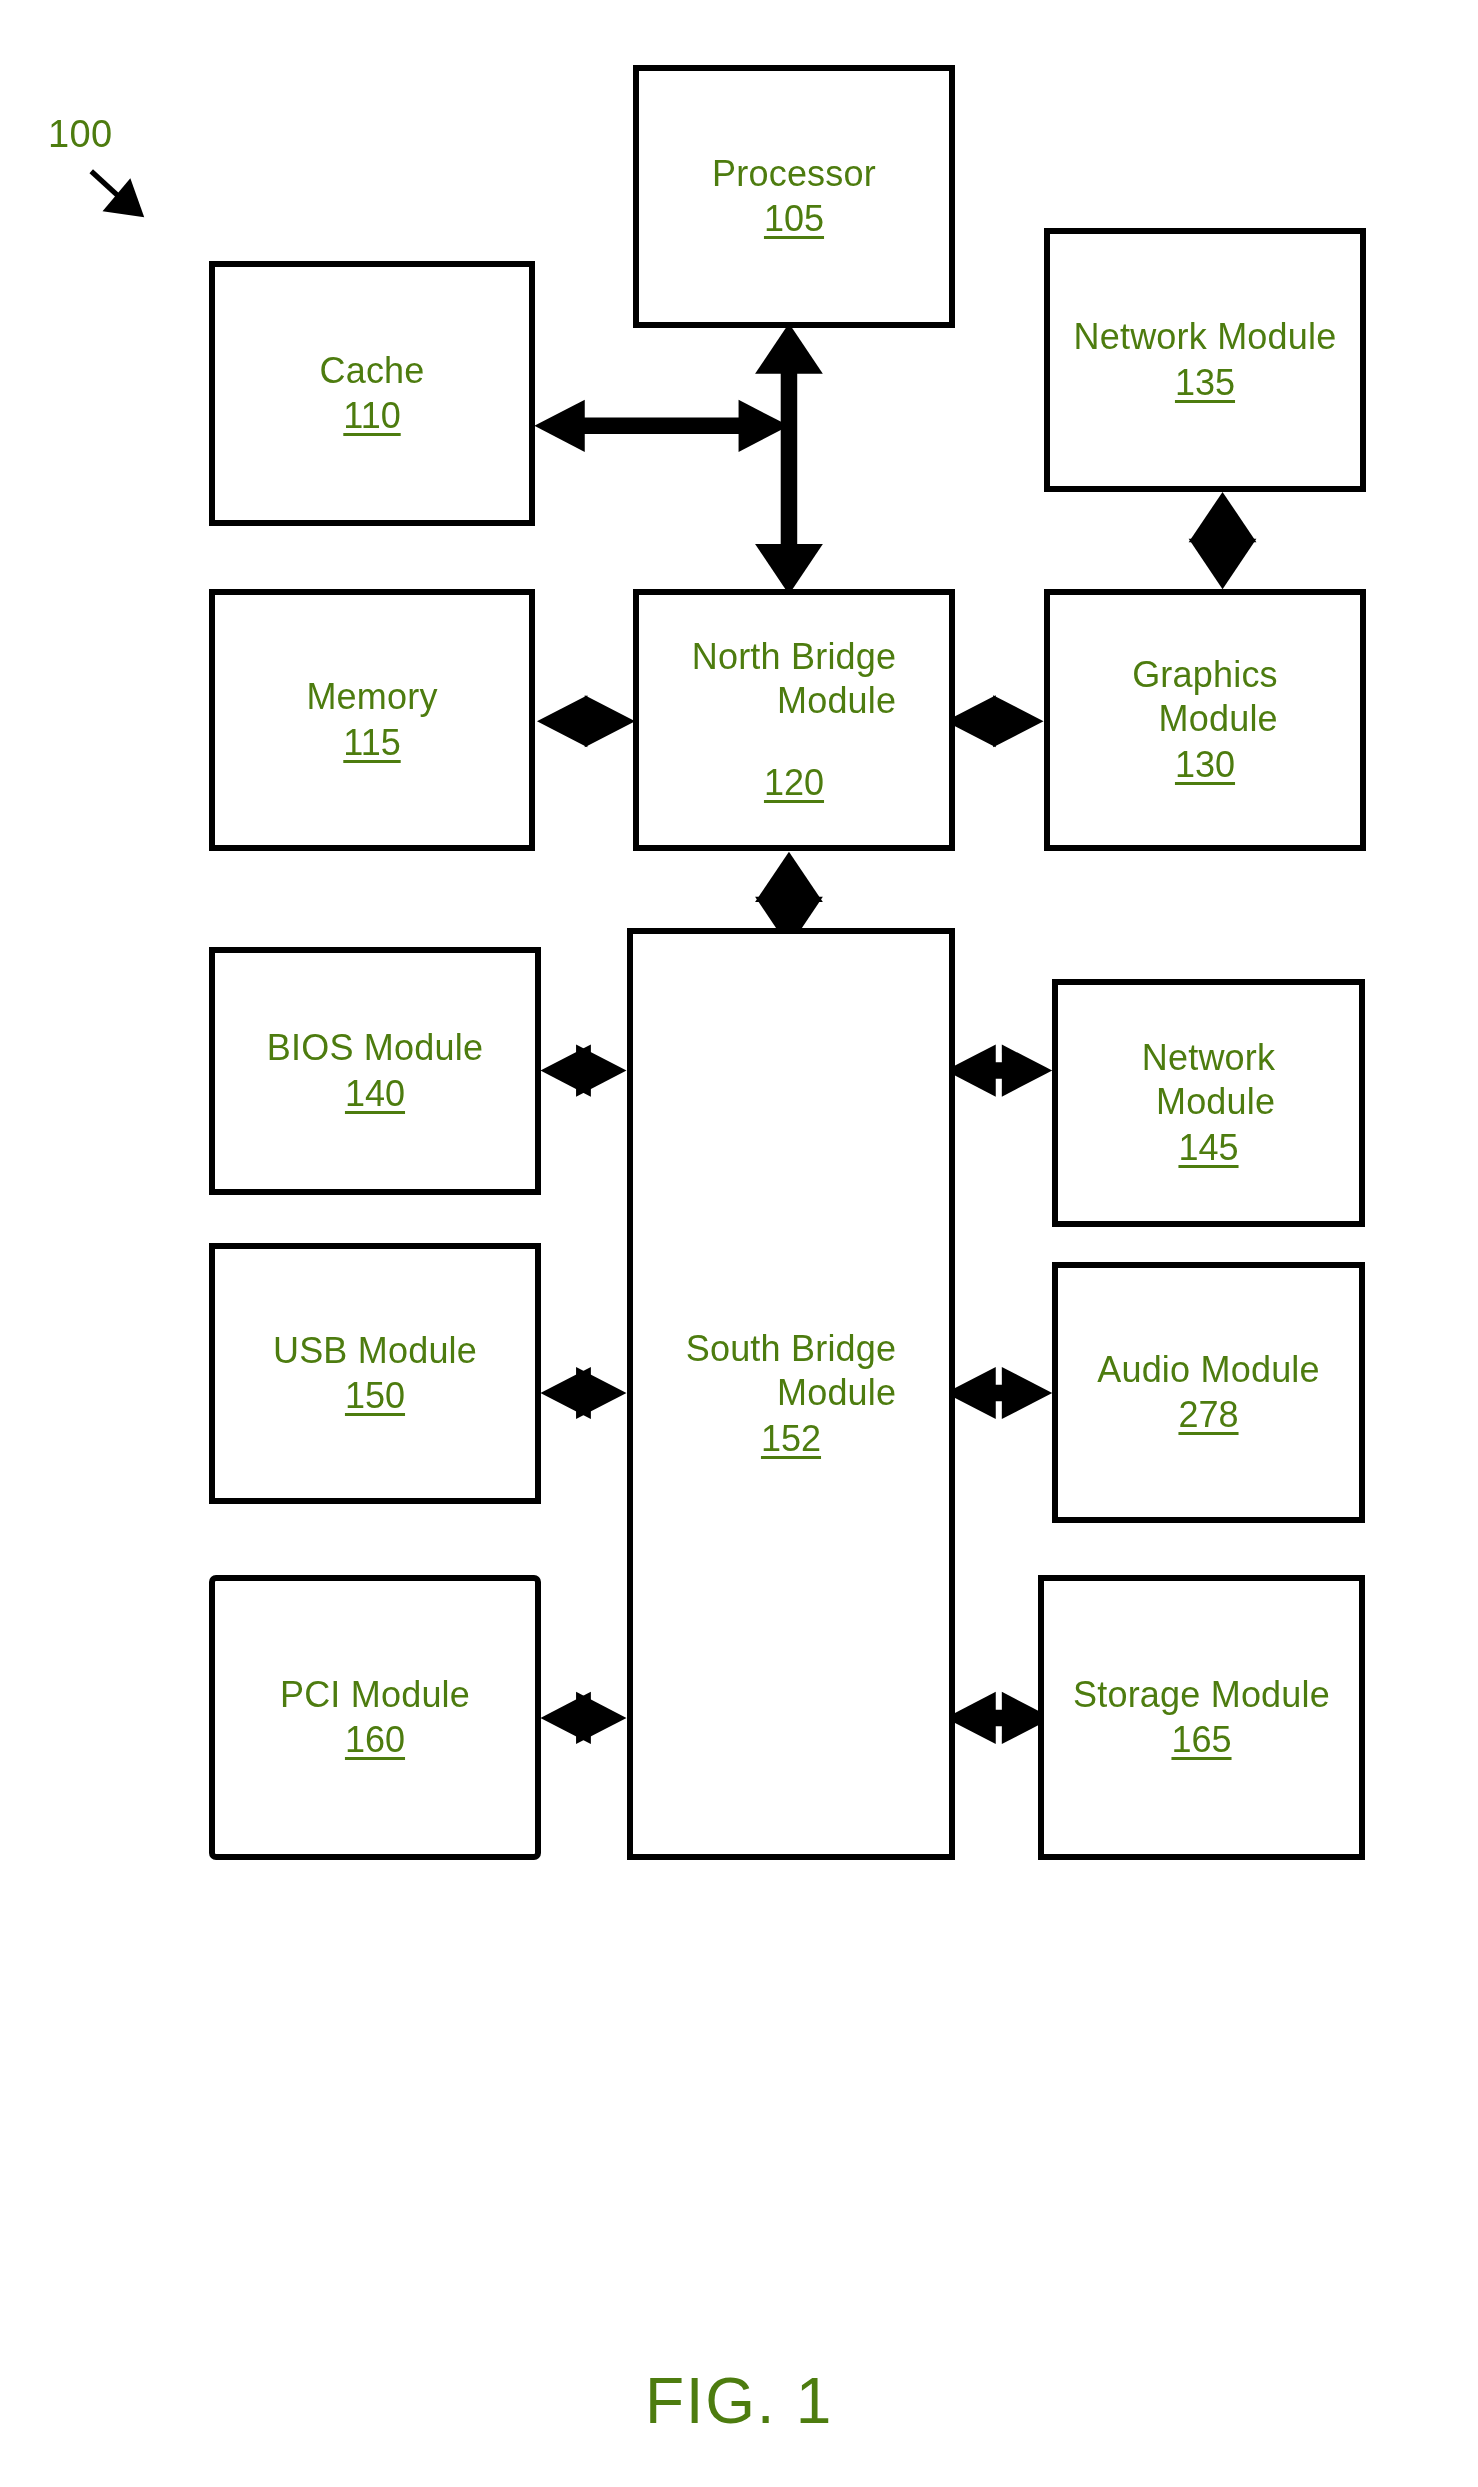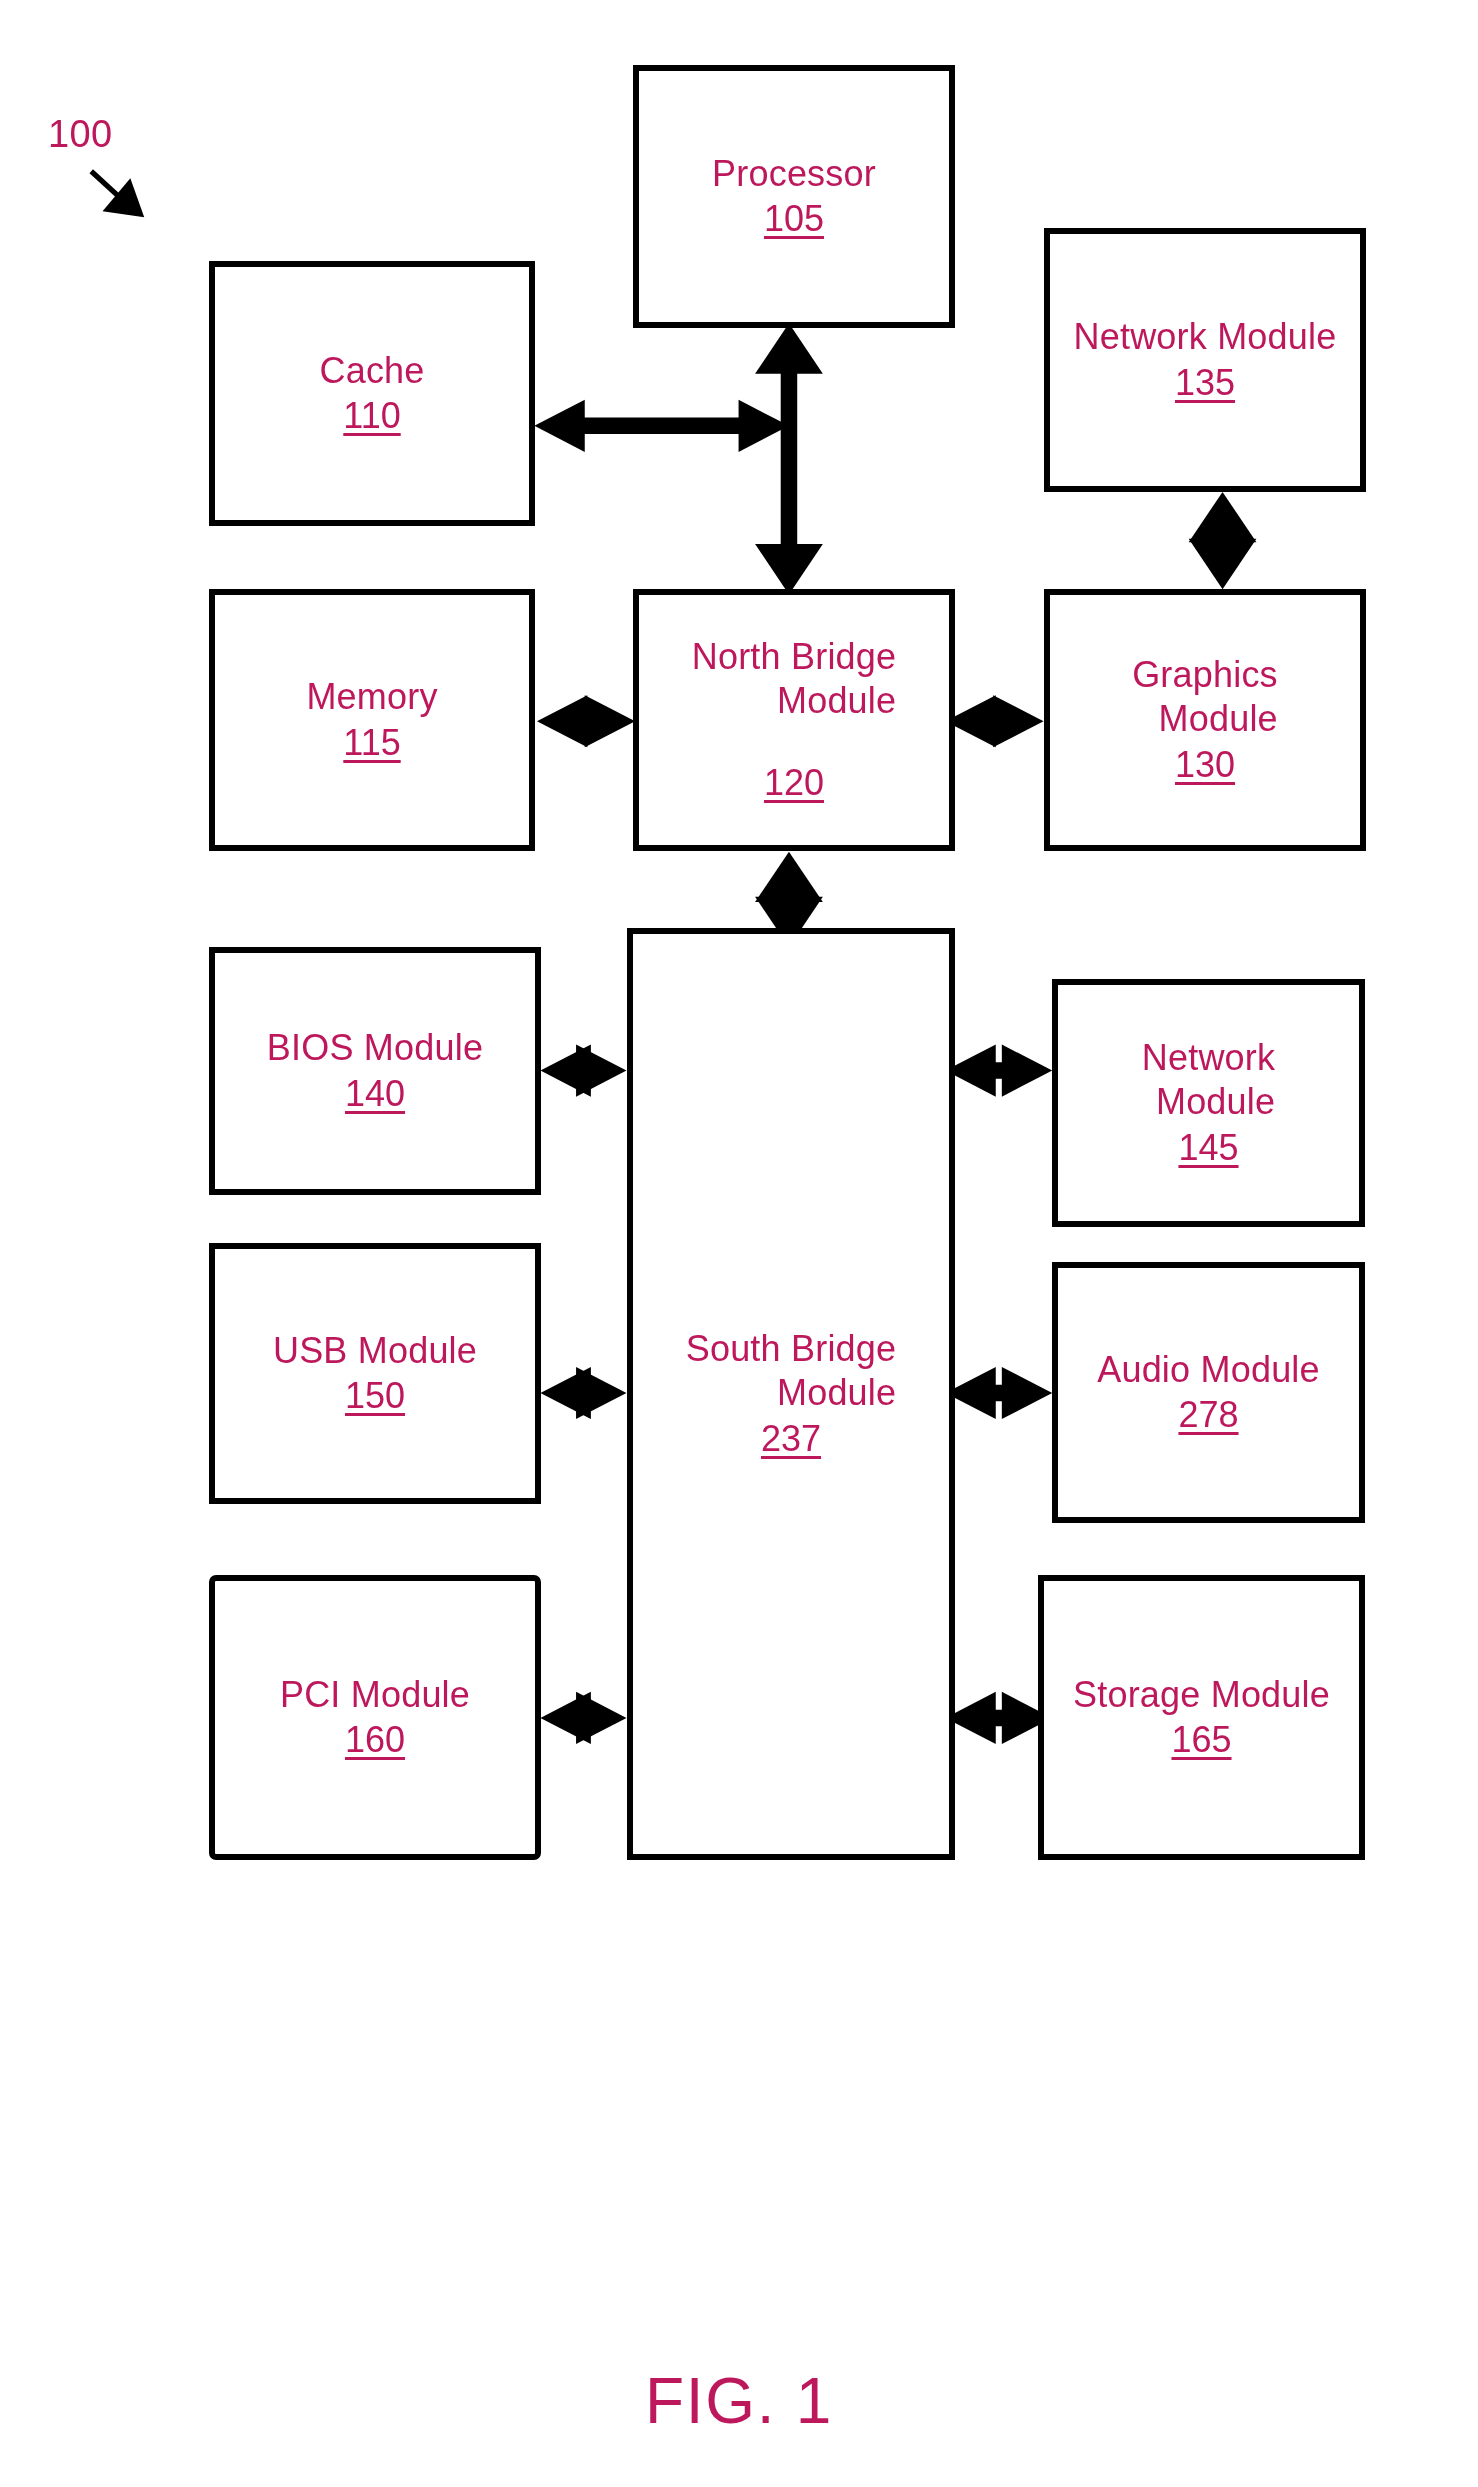--- a/index.html
+++ b/index.html
@@ -6,21 +6,21 @@
     margin: 0;
     padding: 0;
     background: #ffffff;
   }
   #page {
     position: relative;
     width: 1478px;
     height: 2487px;
     background: #ffffff;
     font-family: "Liberation Sans", sans-serif;
-    color: #be185d;
+    color: #4d7c0f;
     overflow: hidden;
   }
   .box {
     position: absolute;
     box-sizing: border-box;
     border: 6px solid #000000;
     background: #ffffff;
     display: flex;
     flex-direction: column;
     align-items: center;
@@ -197,21 +197,21 @@
   </div>
 
   <div class="box" style="left:209px; top:1243px; width:332px; height:261px;">
     <div class="box-label">USB Module</div>
     <div class="box-ref">150</div>
   </div>
 
   <div class="box" style="left:627px; top:928px; width:328px; height:932px;">
     <div class="box-label">South Bridge
 Module</div>
-    <div class="box-ref">237</div>
+    <div class="box-ref">152</div>
   </div>
 
   <div class="box" style="left:1052px; top:1262px; width:313px; height:261px;">
     <div class="box-label">Audio Module</div>
     <div class="box-ref">278</div>
   </div>
 
   <div class="box" style="left:209px; top:1575px; width:332px; height:285px;border-radius:7px;">
     <div class="box-label">PCI Module</div>
     <div class="box-ref">160</div>

